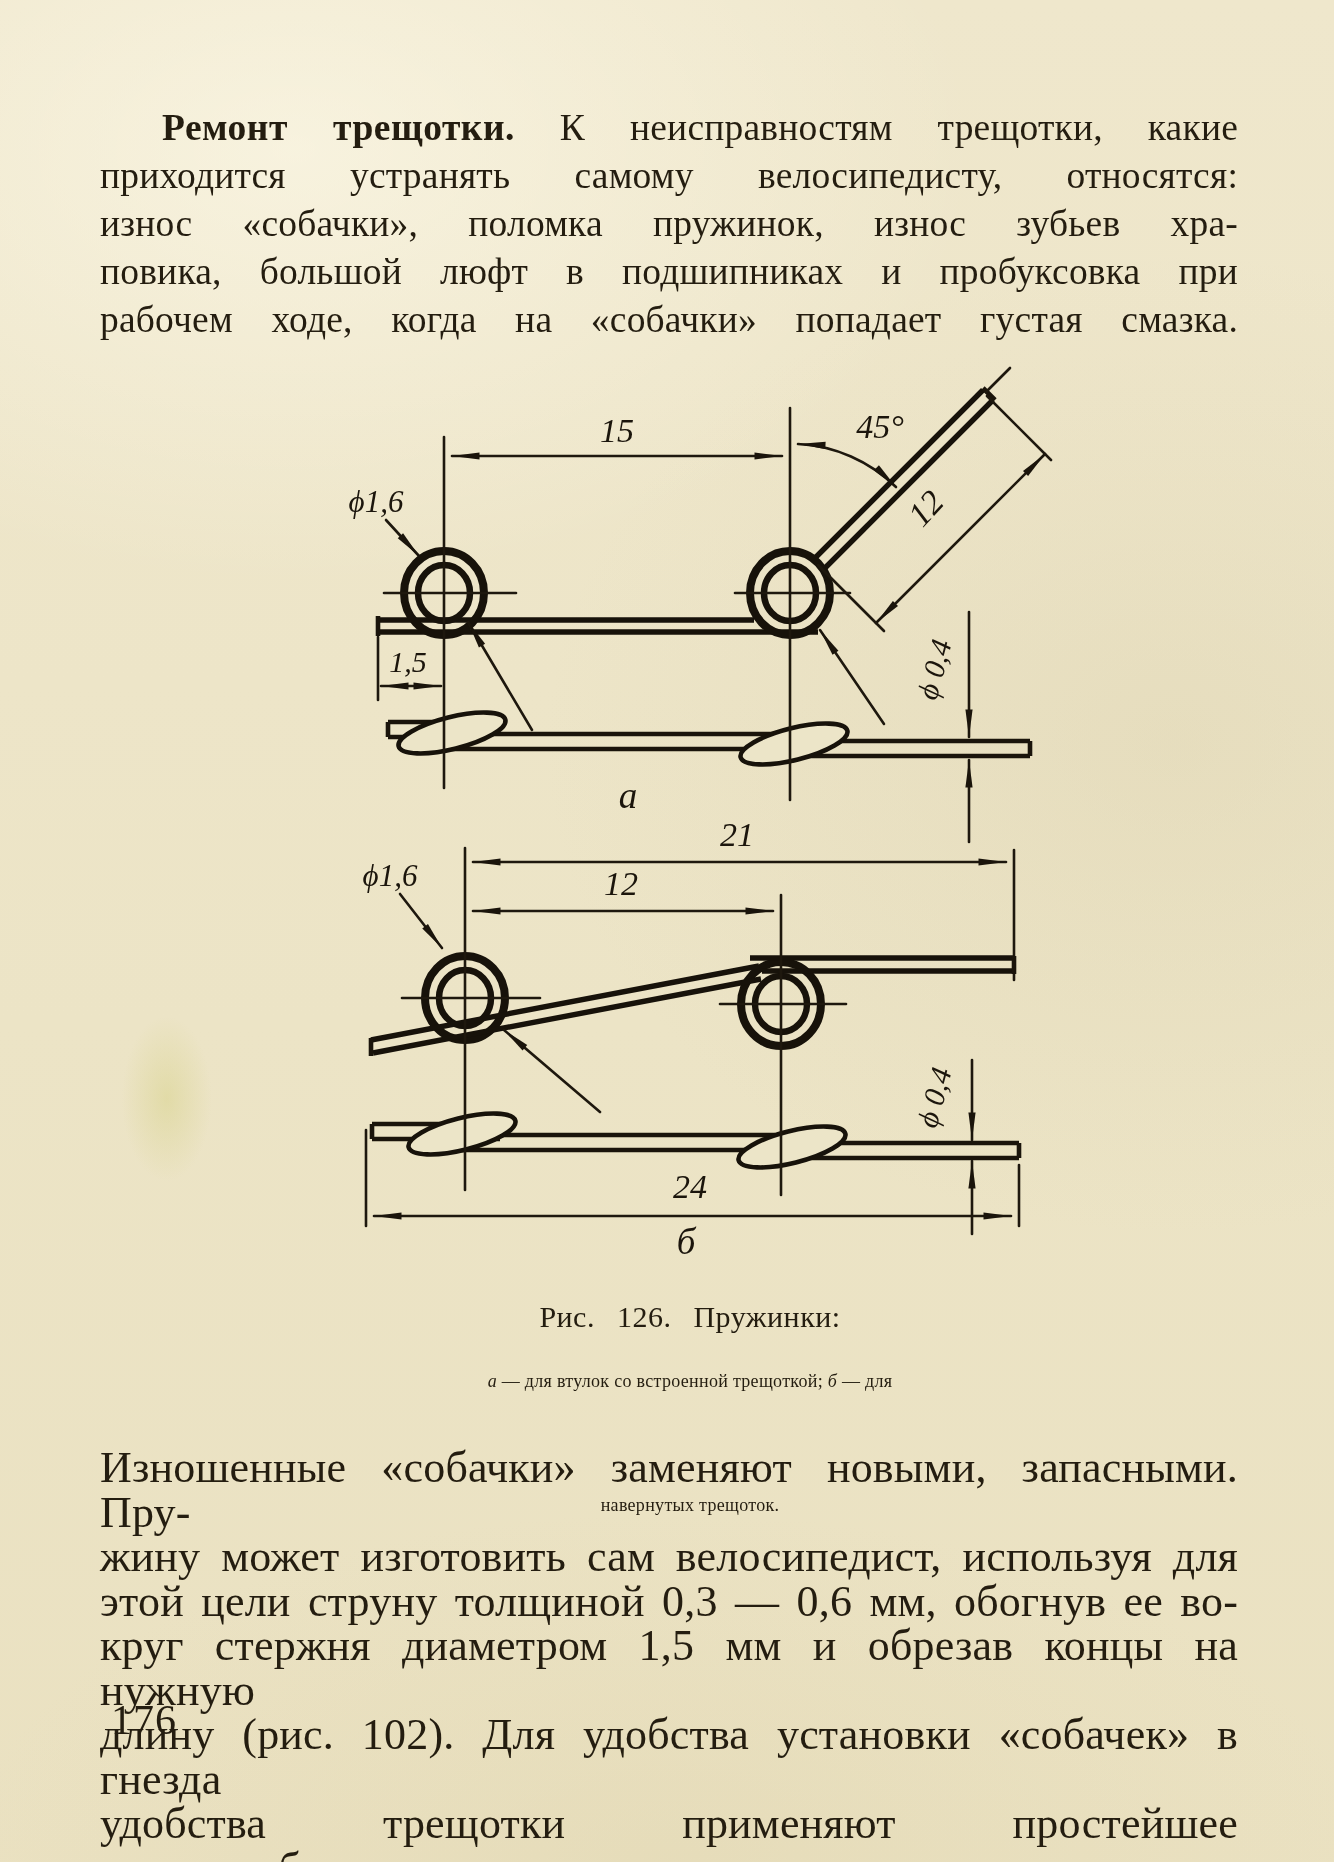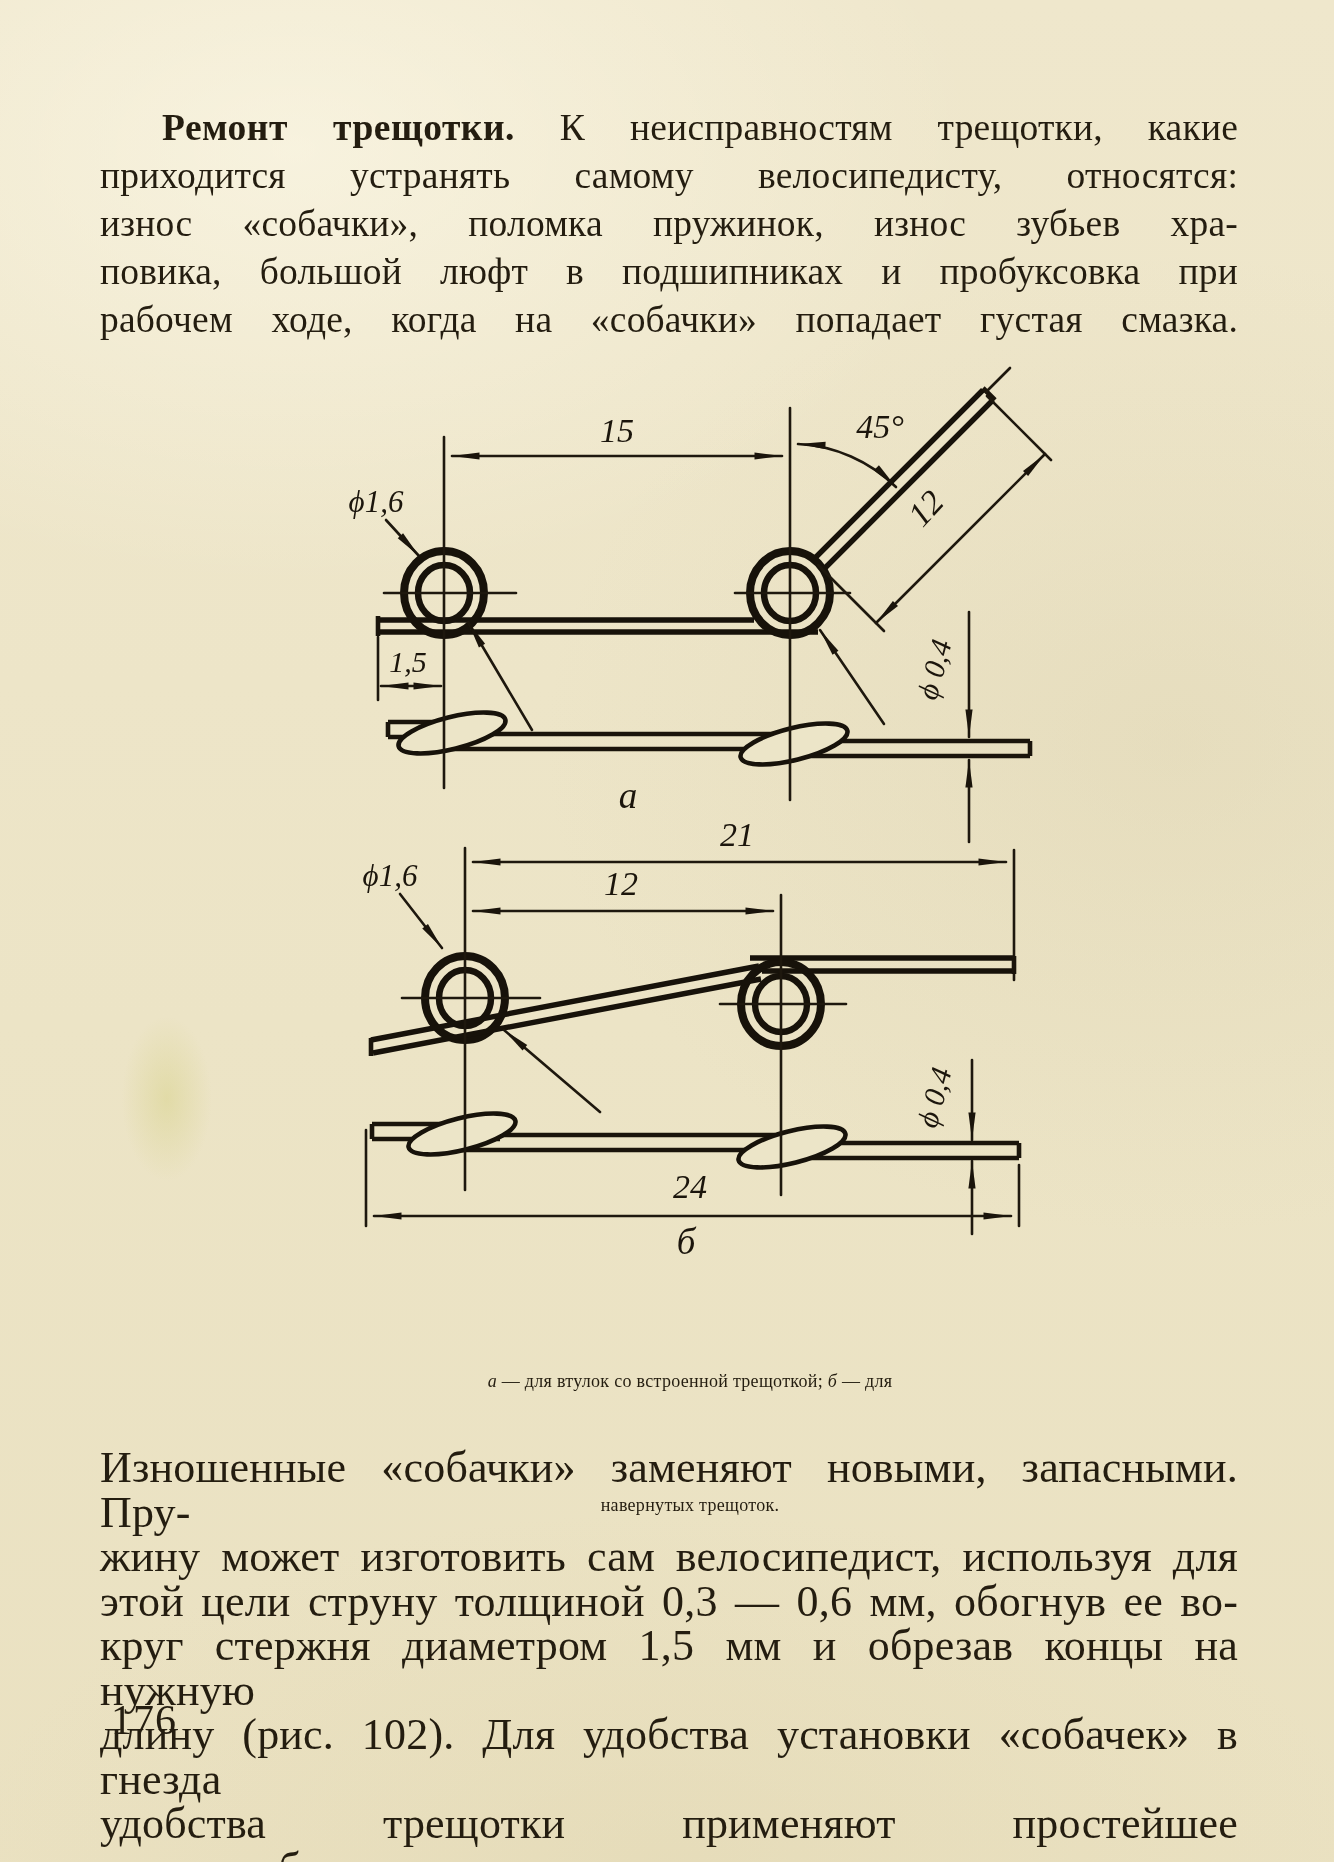--- a/index.html
+++ b/index.html
@@ -212,20 +212,21 @@
         <line class="thin" x1="374" y1="1216" x2="1011" y2="1216" marker-start="url(#ah)" marker-end="url(#ah)"></line>
         <text class="dimtxt" x="690" y="1198" text-anchor="middle">24</text>
       </g>
 
       <line class="thin" x1="465" y1="848" x2="465" y2="1190"></line>
       <line class="thin" x1="781" y1="895" x2="781" y2="1195"></line>
       <text class="figlabel" x="686" y="1254" text-anchor="middle">б</text>
     </g>
   </svg>
 
+  <div class="caption cap-title">Рис. 126. Пружинки:</div>
   <div class="caption cap-line cap-l1"><i>а</i><span> — для втулок со встроенной трещоткой; </span><i>б</i><span> — для</span></div>
   <div class="caption cap-line cap-l2">навернутых трещоток.</div>
 
   <div class="para bodytext">
     <div class="jline">Изношенные «собачки» заменяют новыми, запасными. Пру-</div>
     <div class="jline">жину может изготовить сам велосипедист, используя для</div>
     <div class="jline">этой цели струну толщиной 0,3 — 0,6 мм, обогнув ее во-</div>
     <div class="jline">круг стержня диаметром 1,5 мм и обрезав концы на нужную</div>
     <div class="jline">длину (рис. 102). Для удобства установки «собачек» в гнезда</div>
     <div class="jline">удобства трещотки применяют простейшее приспособление</div>

